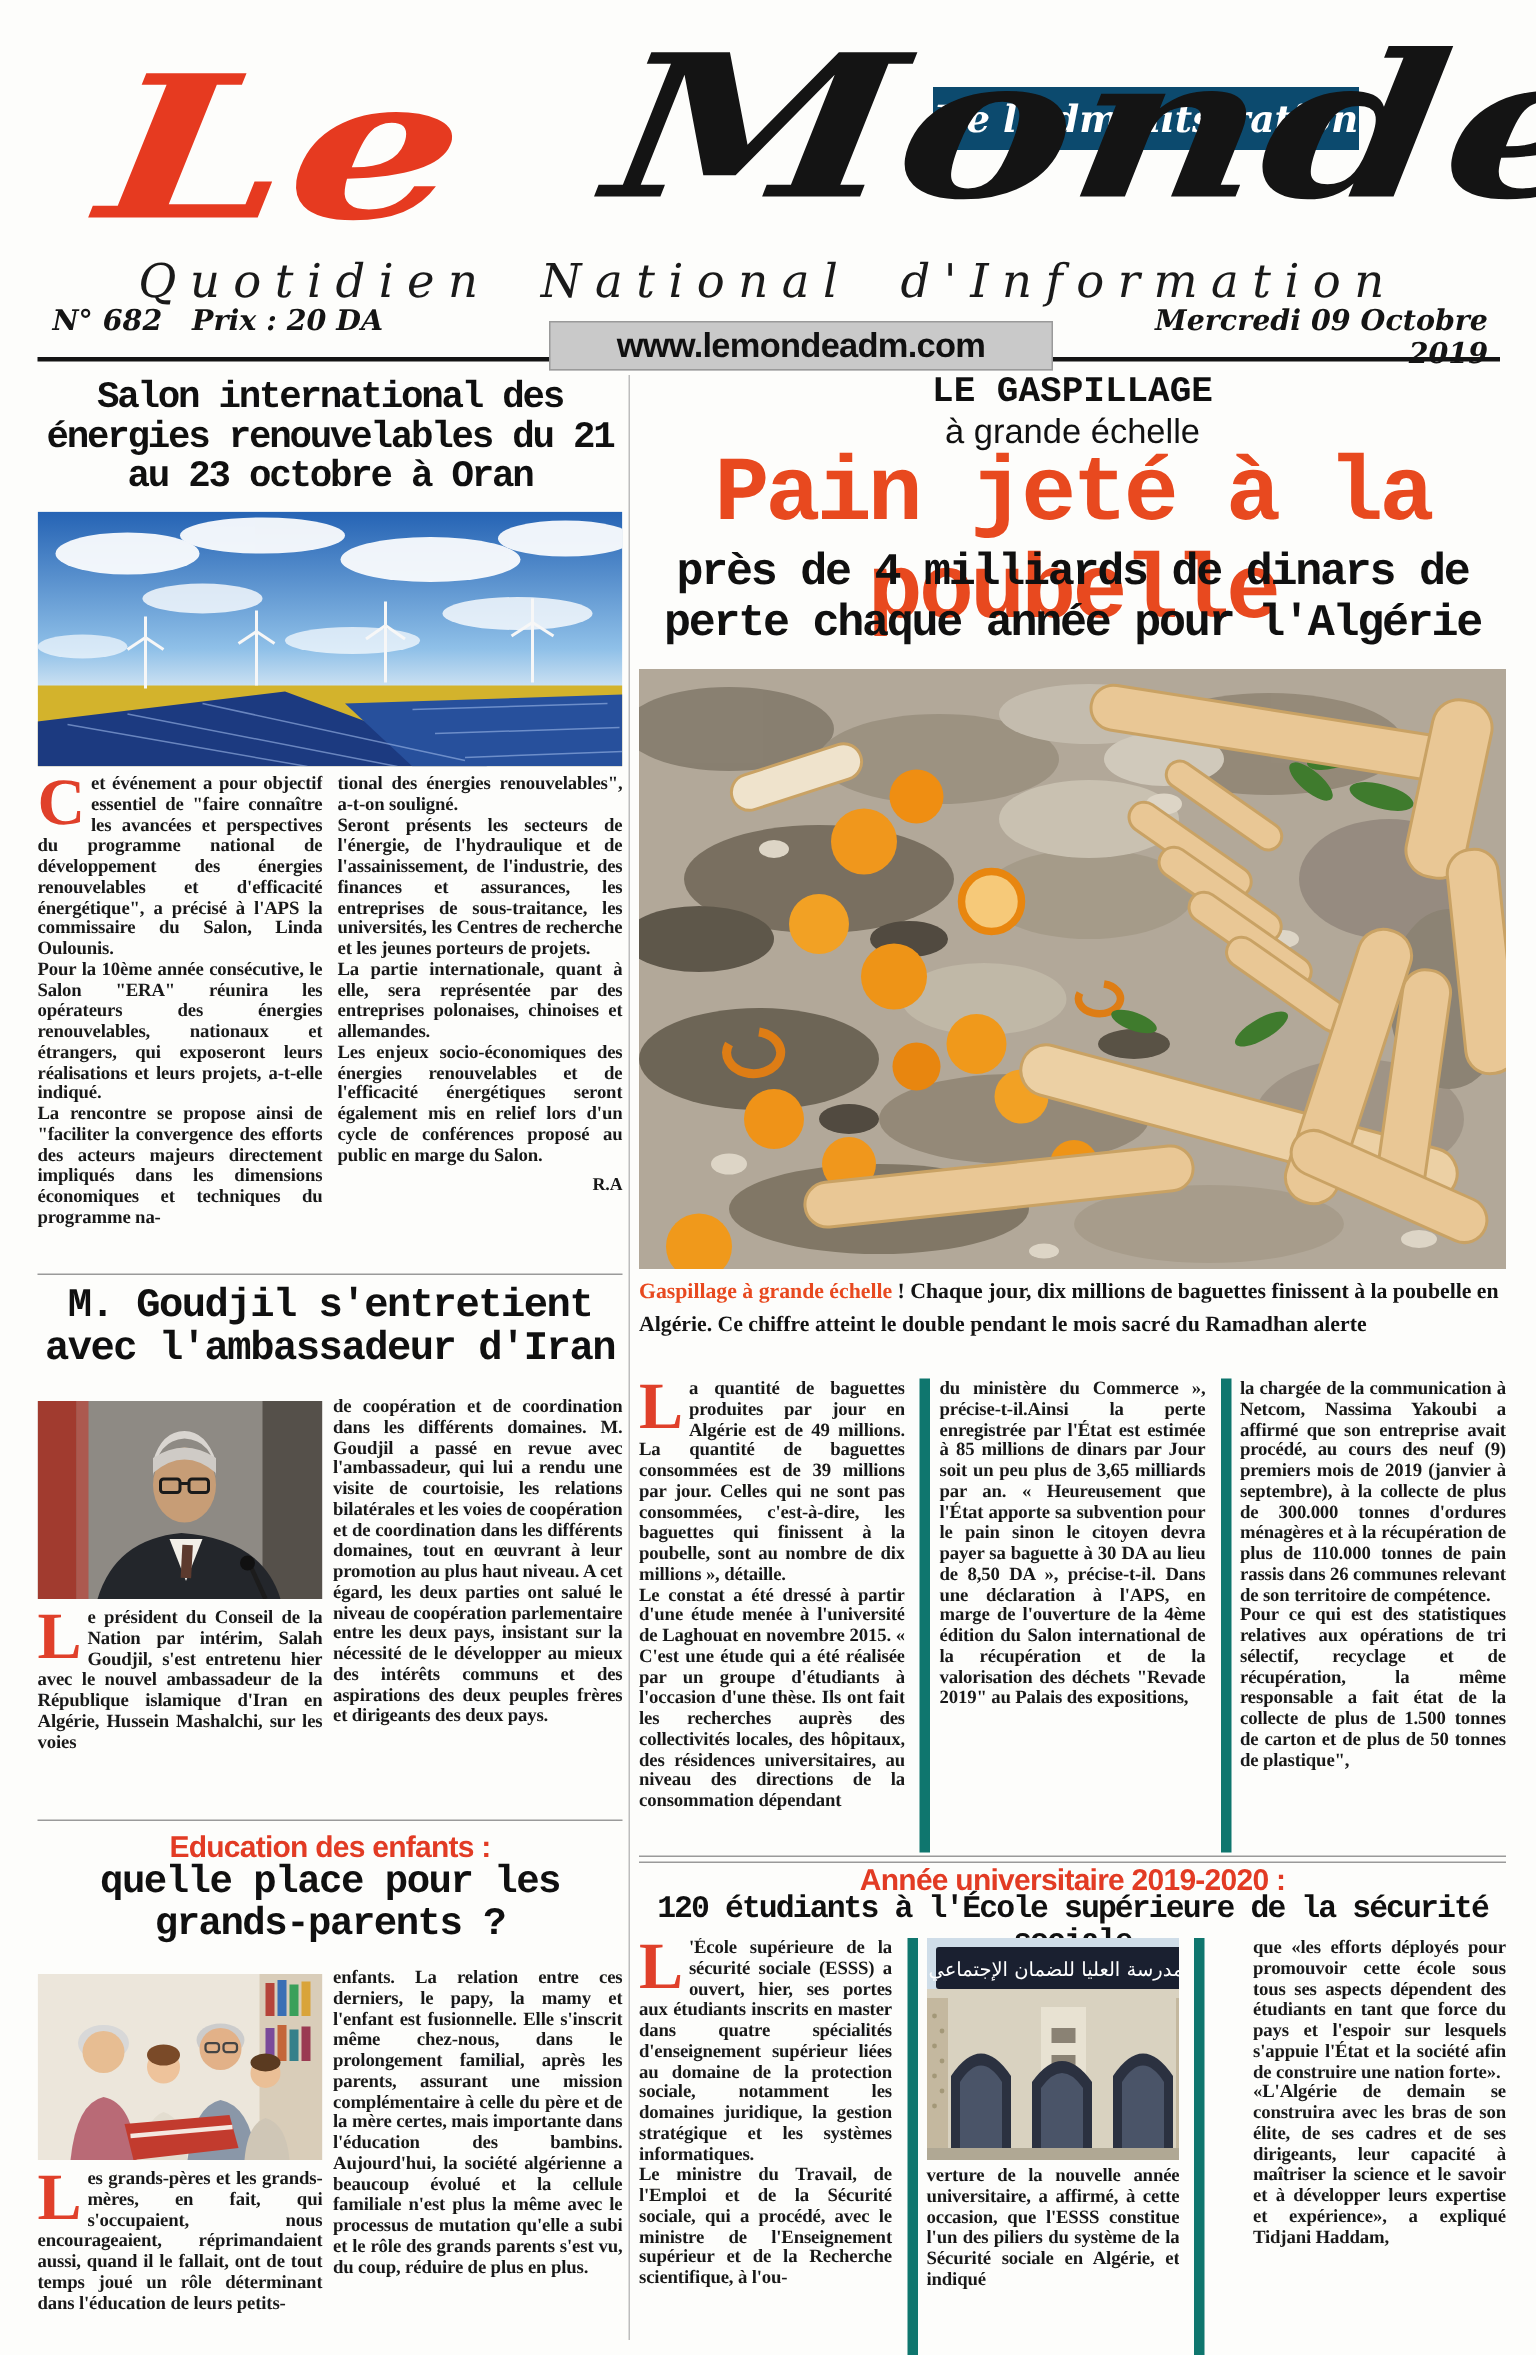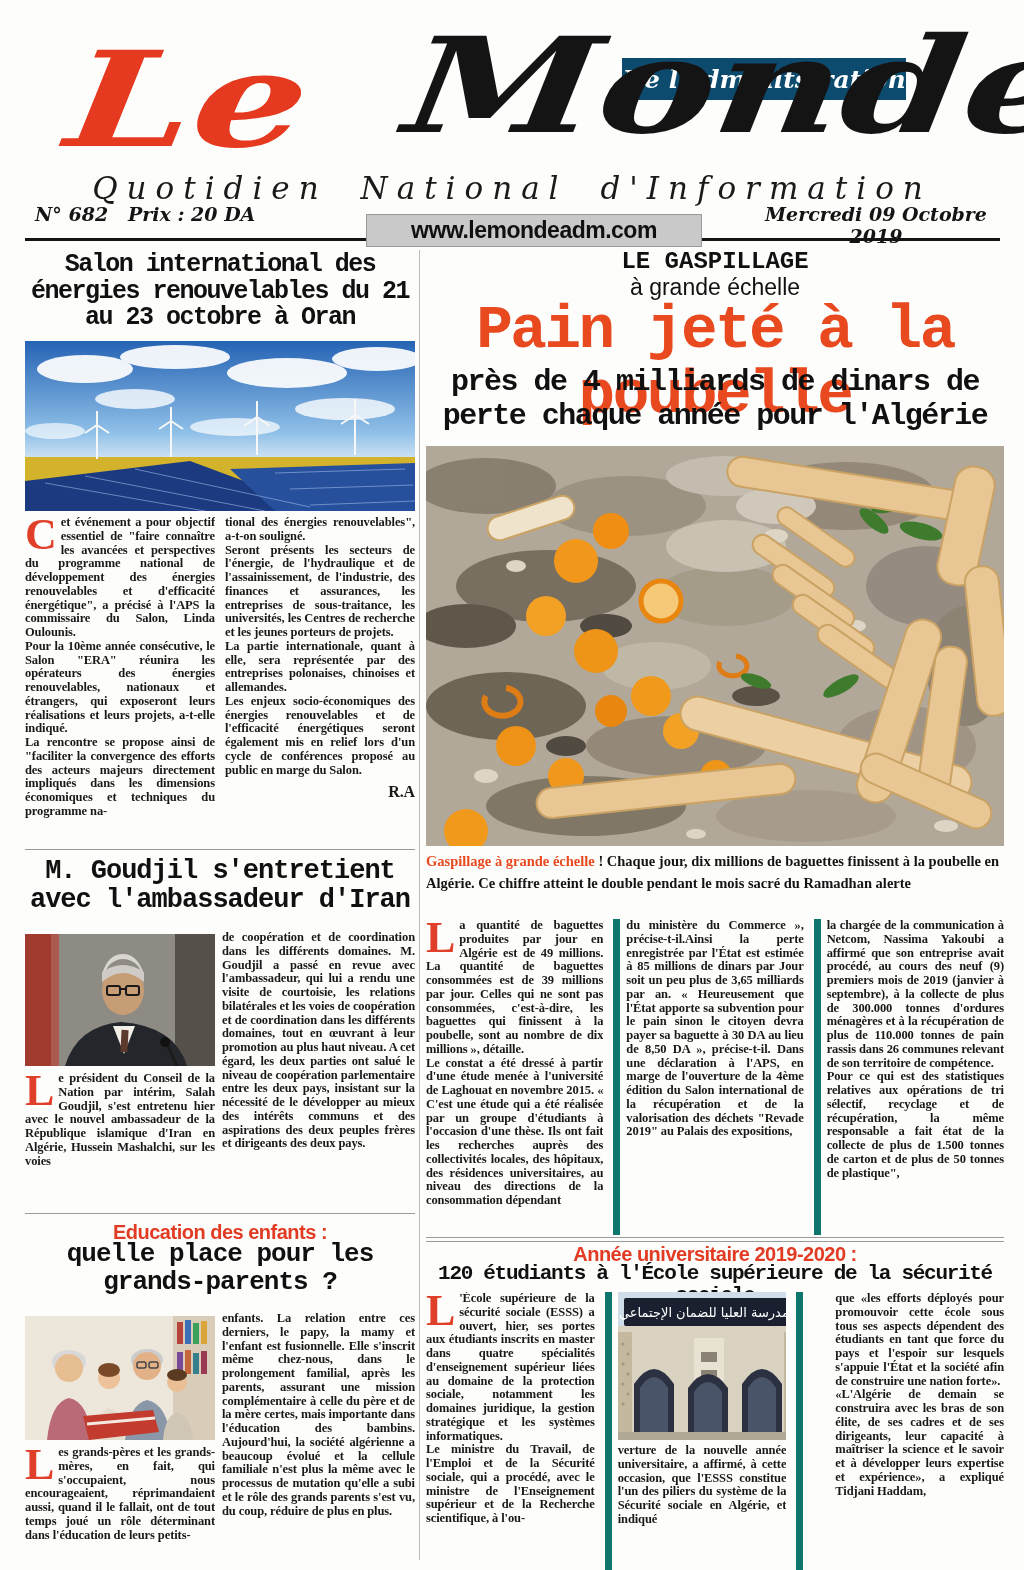--- a/index.html
+++ b/index.html
@@ -12,38 +12,38 @@
   .logo-le{left:60px;top:34px;font-size:132px;color:#e63a20;transform:skewX(-8deg) scaleX(1.35);transform-origin:left bottom;z-index:2;}
   .logo-monde{left:398px;top:20px;font-size:132px;color:#141414;transform:skewX(-8deg) scaleX(1.32);transform-origin:left bottom;z-index:2;}
   .tagline-box{left:622px;top:58px;width:284px;height:42px;background:#0c4a6e;z-index:1;
                display:flex;align-items:center;justify-content:center;}
   .tagline-box span{color:#ffffff;font-family:"DejaVu Serif",serif;font-style:italic;font-weight:700;font-size:25px;}
   .subtitle{left:30px;top:170px;width:964px;text-align:center;font-family:"DejaVu Serif",serif;font-style:italic;
             font-size:31px;letter-spacing:9px;word-spacing:14px;color:#1a1a1a;}
   .mast-small{font-family:"DejaVu Serif",serif;font-style:italic;font-weight:700;font-size:19px;color:#141414;}
   .issue{left:35px;top:203px;}
   .price{left:128px;top:203px;}
-  .mast-date{left:760px;top:203px;width:232px;text-align:center;}
+  .mast-date{left:760px;top:203px;width:232px;text-align:right;}
   .mast-rule{left:25px;top:238px;width:975px;height:3px;background:#141414;}
   .website-box{left:366px;top:214px;width:334px;height:31px;background:#c9c9c9;border:1px solid #9a9a9a;z-index:3;
                display:flex;align-items:center;justify-content:center;}
   .website-box a{font-family:Liberation Sans, sans-serif;font-weight:700;font-size:23px;color:#101010;text-decoration:none;letter-spacing:-0.5px;}
 
   
   .hl{font-family:Liberation Mono, monospace;font-weight:700;color:#101010;text-align:center;line-height:1.06;}
   .kicker{font-family:"Liberation Sans",sans-serif;font-weight:700;color:#e23b24;text-align:center;letter-spacing:-0.5px;}
   .body-text{font-family:"Liberation Serif",serif;font-weight:700;color:#191919;font-size:12.5px;line-height:1.1;
              text-align:justify;letter-spacing:-0.1px;}
   .bt{white-space:pre-line;}
   .dropcap{float:left;font-family:"Liberation Serif",serif;font-weight:700;font-size:44px;line-height:.78;
            color:#e0402a;padding:2px 4px 0 0;}
   .cols{display:flex;}
   .col{overflow:hidden;}
   .sep{border-left:7px solid #0f766e;padding-left:6px;}
-  .sig{text-align:right;margin-top:6px;font-size:16px;}
+  .sig{text-align:right;margin-top:6px;font-size:12px;}
   .hrule{height:1px;background:#9a9a9a;}
   .drule{height:3px;border-top:1px solid #9a9a9a;border-bottom:1px solid #9a9a9a;}
   .vdivider{left:419px;top:250px;width:1px;height:1310px;background:#bdbdbd;}
   .photo{overflow:hidden;}
   .caption{font-family:"Liberation Serif",serif;font-weight:700;font-size:14.5px;line-height:1.5;color:#141414;text-align:left;}
   .cap-red{color:#e8491f;margin-top:28px;}
   .subhead-inner{font-family:"Liberation Sans",sans-serif;font-weight:700;font-size:14px;letter-spacing:-0.8px;
                  text-align:center;line-height:1.1;margin:6px 0;color:#101010;}
 </style>
 </head>

